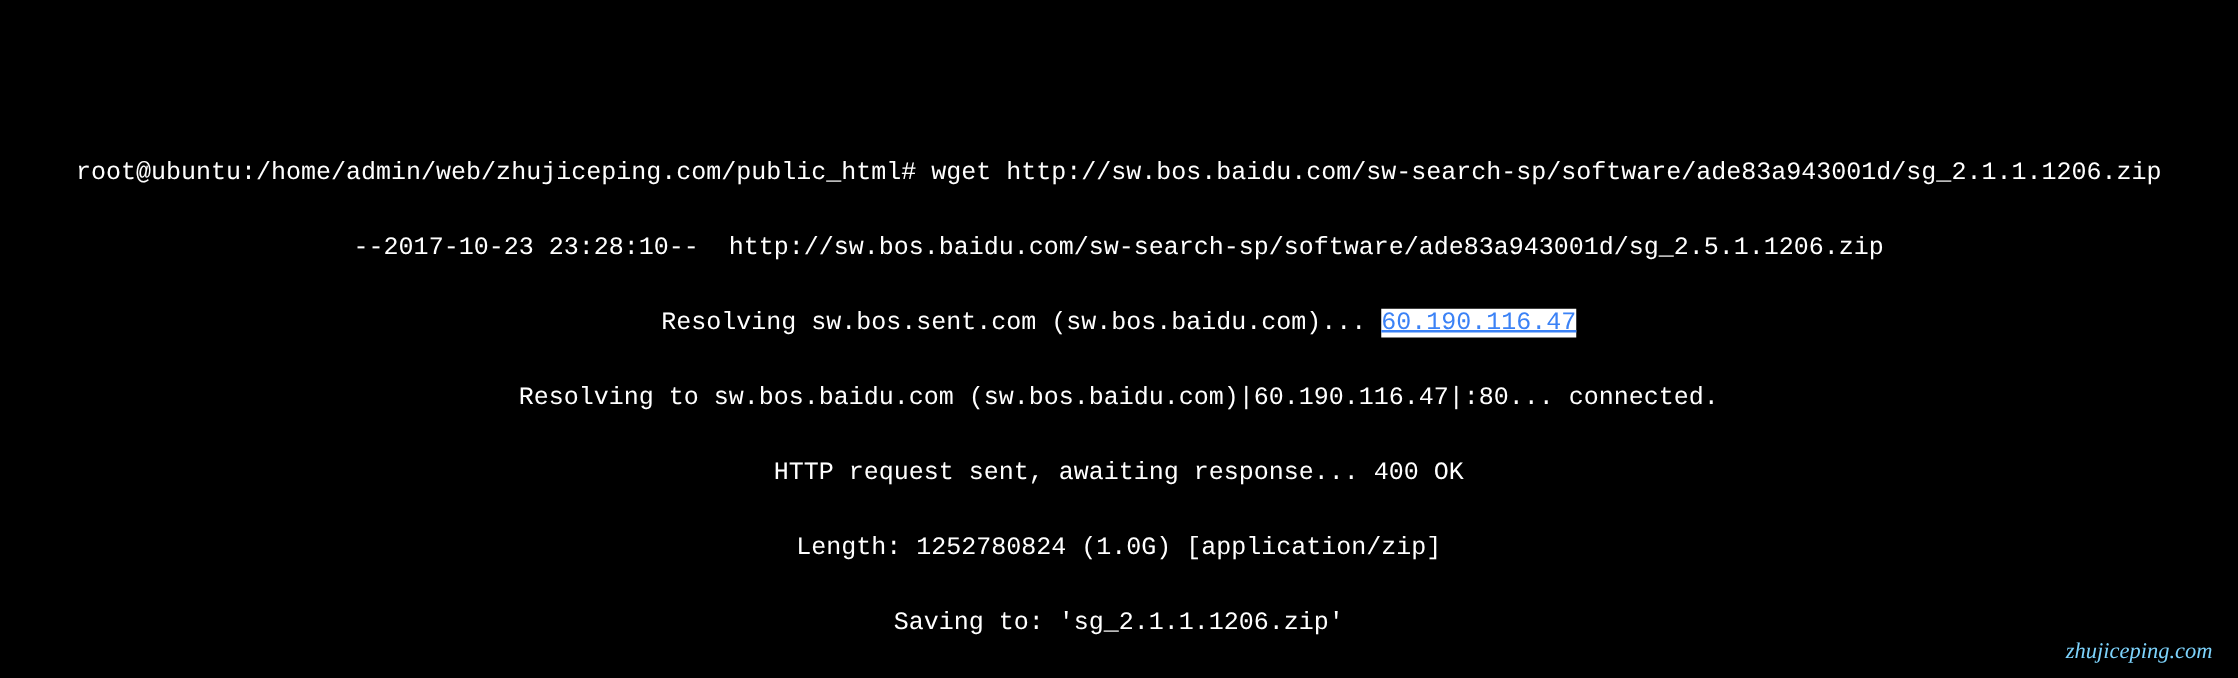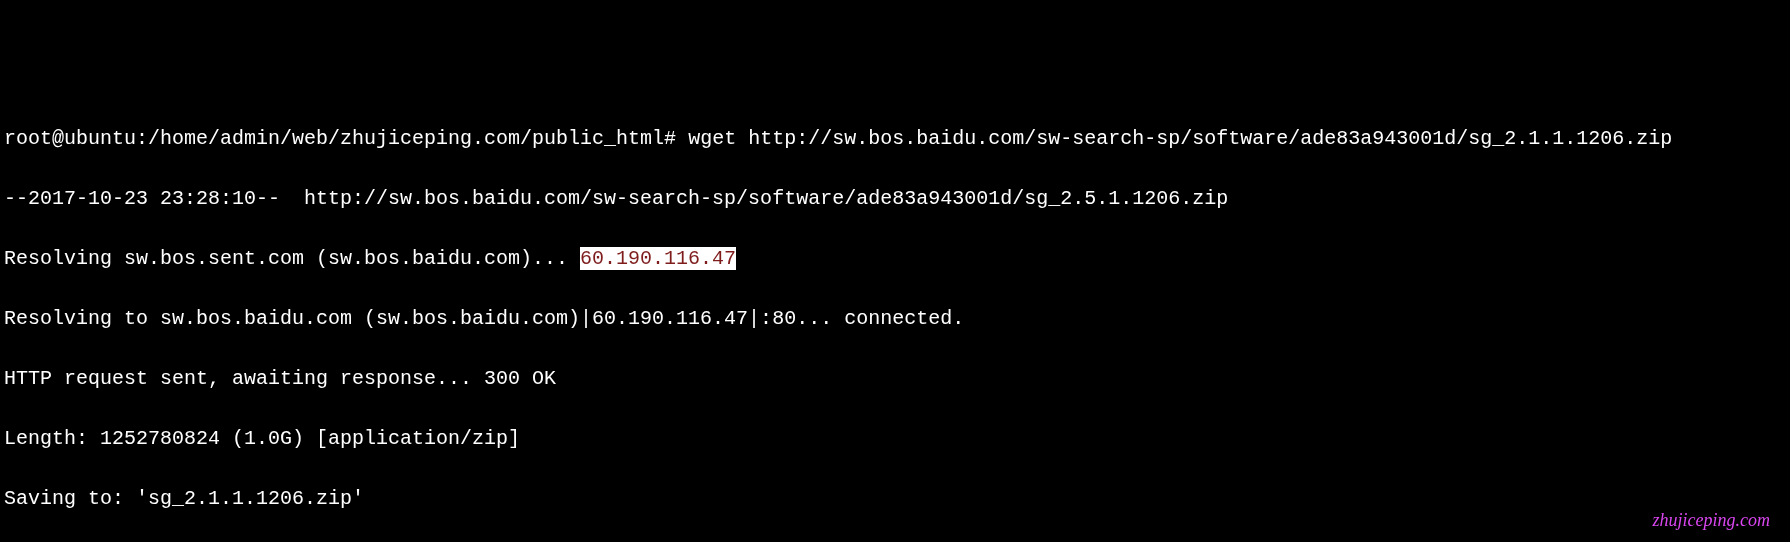--- a/index.html
+++ b/index.html
@@ -1,59 +1,61 @@
 <!DOCTYPE html>
 <html><head>
   <meta charset="utf-8">
   <style>
     * {
       margin: 0;
       padding: 0;
       box-sizing: border-box;
+      text-align: center;
     }
     body {
       background-color: #000000;
       color: #ffffff;
       font-family: 'Courier New', Consolas, monospace;
       font-size: 20px;
       line-height: 1.5;
       padding: 4px;
       width: 1790px;
       height: 542px;
       overflow: hidden;
       white-space: pre-wrap;
       position: relative;
     }
     .terminal-line {
       white-space: pre;
     }
     .highlight {
       background-color: #ffffff;
-      color: #7f1d1d;
+      color: #3b82f6;
+      text-decoration: underline;
     }
     .watermark {
       position: absolute;
       bottom: 8px;
       right: 20px;
-      color: #d946ef;
+      color: #7dd3fc;
       font-style: italic;
       font-family: Georgia, serif;
       font-size: 18px;
     }
   </style>
 </head>
 <body>
 
 
 
 <div class="terminal-line"><span>root@ubuntu:/home/admin/web/zhujiceping.com/public_html# </span><span>wget http://sw.bos.baidu.com/sw-search-sp/software/ade83a943001d/sg_2.1.1.1206.zip</span></div>
 <div class="terminal-line">--2017-10-23 23:28:10--  http://sw.bos.baidu.com/sw-search-sp/software/ade83a943001d/sg_2.5.1.1206.zip</div>
 <div class="terminal-line"><span>Resolving sw.bos.sent.com (sw.bos.baidu.com)... </span><span class="highlight">60.190.116.47</span></div>
 <div class="terminal-line">Resolving to sw.bos.baidu.com (sw.bos.baidu.com)|60.190.116.47|:80... connected.</div>
-<div class="terminal-line">HTTP request sent, awaiting response... 300 OK</div>
+<div class="terminal-line">HTTP request sent, awaiting response... 400 OK</div>
 <div class="terminal-line">Length: 1252780824 (1.0G) [application/zip]</div>
 <div class="terminal-line">Saving to: 'sg_2.1.1.1206.zip'</div>
 
 
 
 
 
 
 
 <div class="watermark">zhujiceping.com</div>

